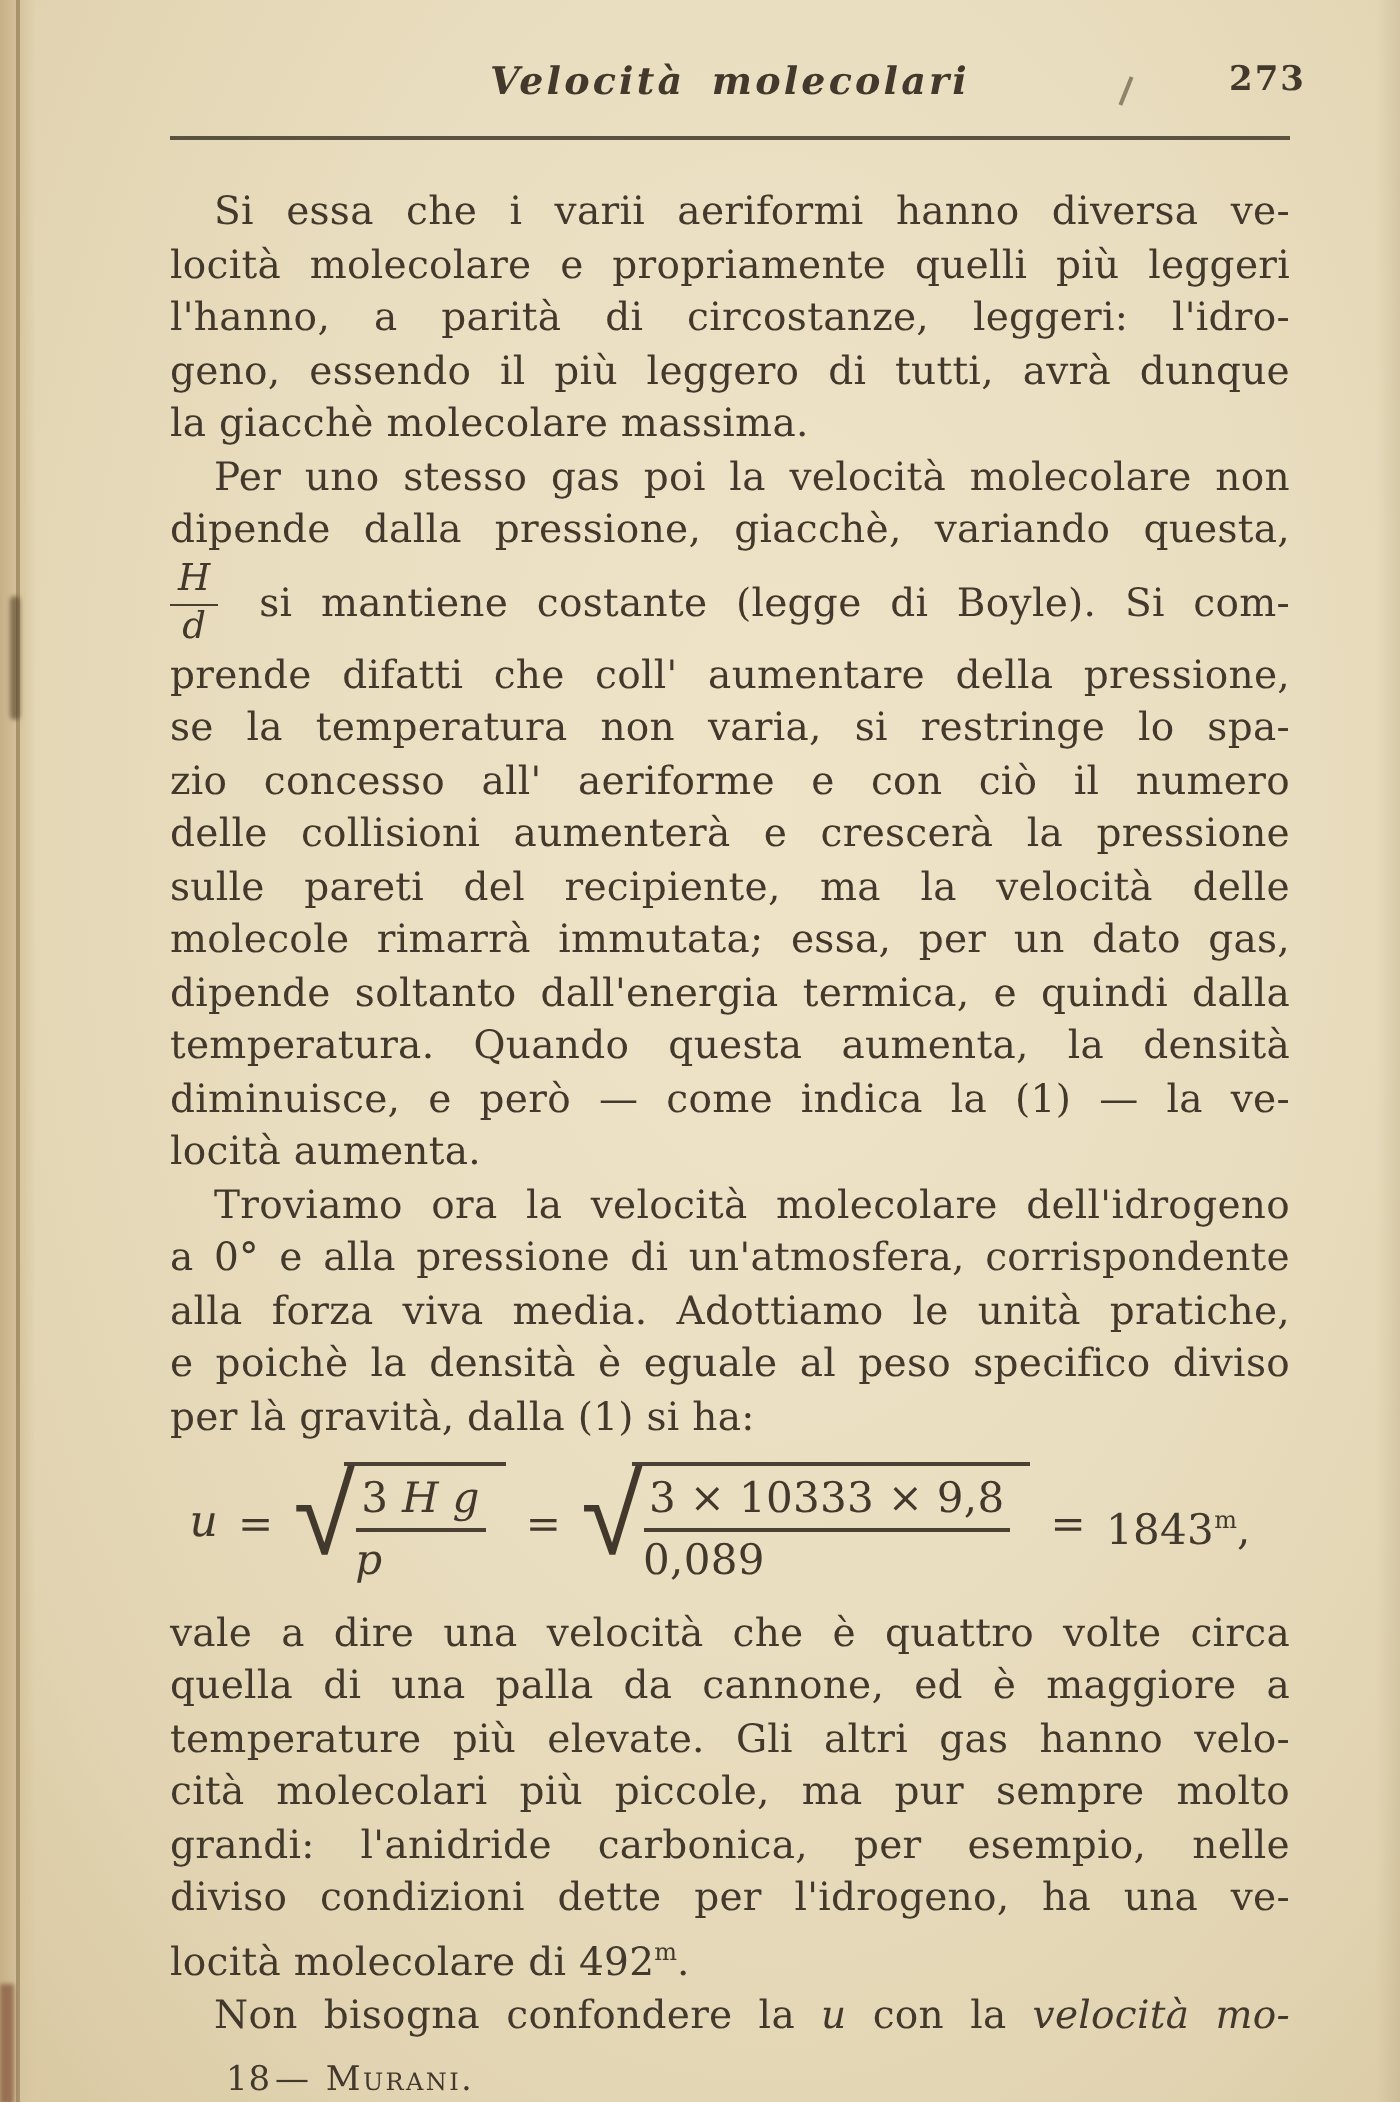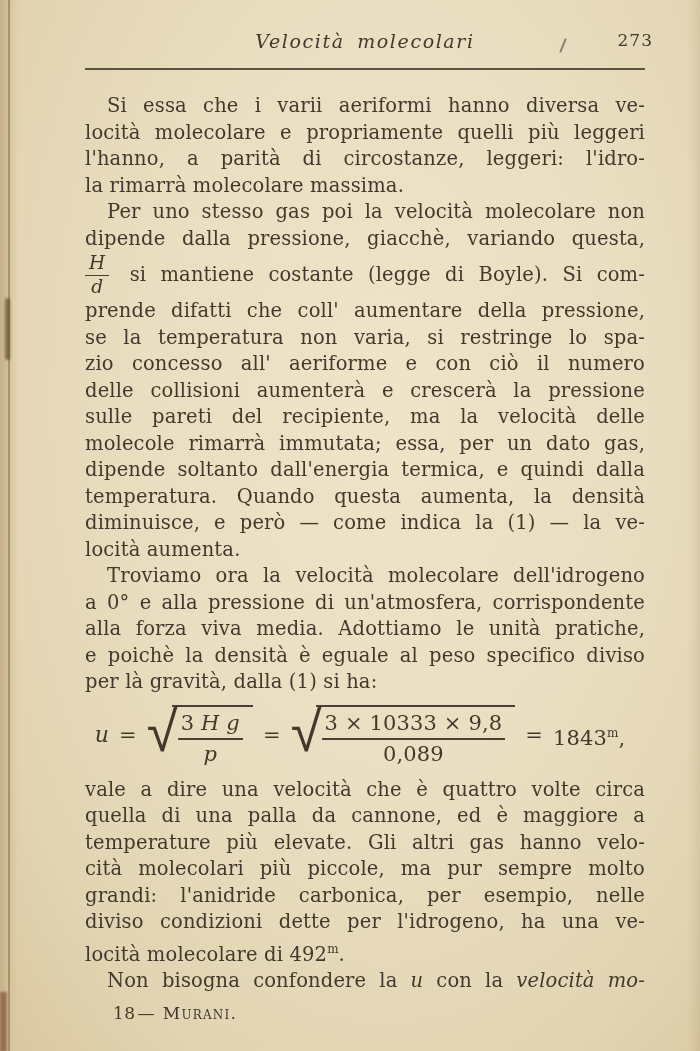--- a/index.html
+++ b/index.html
@@ -22,21 +22,21 @@
     background:rgba(66,48,24,.55); border-radius:3px; filter:blur(1px); }
   .gutter-mark-lower { position:absolute; left:0; top:992px; width:7px; height:60px;
     background:rgba(110,52,32,.55); filter:blur(1px); }
   .stray-mark { position:absolute; left:562px; top:38px; width:2px; height:15px;
     background:rgba(70,58,38,.55); transform:rotate(22deg); }
   .right-edge { position:absolute; right:0; top:0; bottom:0; width:12px;
     background:linear-gradient(270deg, rgba(120,100,60,.14), rgba(0,0,0,0)); }
 
   .inner { position:relative; margin:0 55px 0 85px; padding-top:30px; }
 
-  .header { position:relative; height:26px; }
+  .header { position:relative; height:26px;font-weight:bold; }
   .running-title { text-align:center; font-style:italic; font-size:19px;
     letter-spacing:1.6px; word-spacing:5px; }
   .page-number { position:absolute; right:-8px; top:0; font-size:17px; letter-spacing:1px; }
   .rule { border:0; border-top:2px solid rgba(66,57,43,.85); margin:12px 0 0 0; }
 
   .bodytext { margin-top:23px; font-size:19.5px; line-height:26.5px; letter-spacing:.15px; }
   .line { text-align:justify; text-align-last:justify; }
   .line.last { text-align-last:left; }
   .line.indent { text-indent:22px; }
 
@@ -50,21 +50,21 @@
 
   
   .formula { display:flex; justify-content:center; align-items:center;
     gap:10px; margin:9px 0 10px -10px; font-size:21px; }
   .fvar { font-size:22px; }
   .sqrt { display:inline-flex; align-items:center; }
   .rad { font-family:"DejaVu Sans","Liberation Sans",sans-serif; font-size:56px;
     line-height:.8; font-style:normal; margin-right:-6px; position:relative; top:-3px;
     font-weight:200; }
   .sqc { border-top:2px solid #4a4134; padding:3px 10px 0 6px; }
-  .f2 { display:inline-flex; flex-direction:column; align-items:center; line-height:1.2; }
+  .f2 { display:inline-flex; flex-direction:column; align-items:flex-start; line-height:1.2; }
   .f2 .num { border-bottom:2px solid #4a4134; padding:0 3px 2px; white-space:nowrap; }
   .f2 .den { padding-top:2px; }
   .fres sup, .supm { font-size:12px; vertical-align:super; letter-spacing:0; }
 
   .footer { margin:6px 0 0 28px; font-size:17px; letter-spacing:.4px; }
   .footer .sc { font-variant:small-caps; letter-spacing:1.2px; margin-left:6px;text-align:right; }
   .footer .sep { margin:0 2px; }
 
   em { font-style:italic; }
 </style>
@@ -85,21 +85,22 @@
       <div class="running-title">Velocità molecolari</div>
       <div class="page-number">273</div>
     </div>
     <hr class="rule">
 
     <div class="bodytext">
 
       <div class="line indent">Si essa che i varii aeriformi hanno diversa ve-</div>
       <div class="line">locità molecolare e propriamente quelli più leggeri</div>
       <div class="line">l'hanno, a parità di circostanze, leggeri: l'idro-</div>
-      <div class="line last">la rimarrà molecolare massima.</div>
+      <div class="line">geno, essendo il più leggero di tutti, avrà dunque</div>
+      <div class="line last">la giacchè molecolare massima.</div>
 
       <div class="line indent">Per uno stesso gas poi la velocità molecolare non</div>
       <div class="line">dipende dalla pressione, giacchè, variando questa,</div>
 
       <div class="line frac-line">
         <span class="frac">
             <span class="num">H</span>
             <span class="den">d</span>
           </span> <span>si mantiene costante (legge di Boyle). Si com-</span>
       </div>

